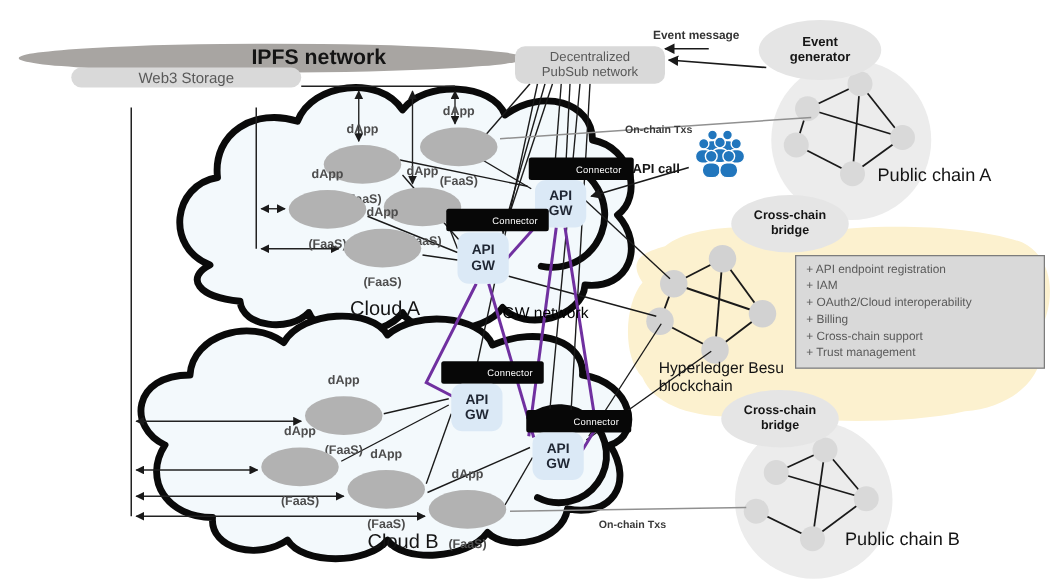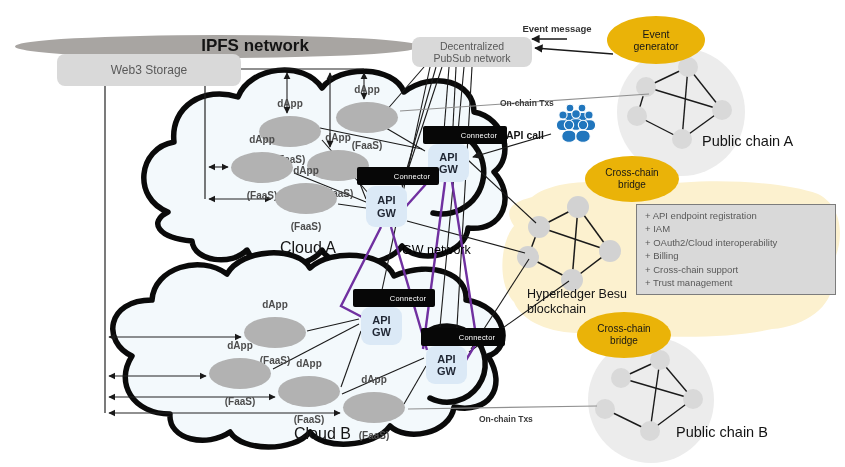--- a/index.html
+++ b/index.html
@@ -6,21 +6,21 @@
   #stage{position:relative;width:845px;height:467px;background:#ffffff;overflow:hidden;
          font-family:"Liberation Sans",sans-serif;}
   svg{position:absolute;left:0;top:0;}
   .abs{position:absolute;}
   .lbl{position:absolute;color:#141414;}
   .ctr{display:flex;align-items:center;justify-content:center;text-align:center;}
   .col{display:flex;flex-direction:column;align-items:center;justify-content:center;text-align:center;}
   .box{position:absolute;background:#d9d9d9;border-radius:8px;color:#595959;}
   .ellipse{position:absolute;border-radius:50%;}
   .dapp{background:#b2b2b2;color:#4d4d4d;font-weight:bold;font-size:10px;line-height:11.5px;gap:44px;}
-  .gnode{background:#eab308;color:#161616;font-weight:400;font-size:10.5px;line-height:12.5px;}
+  .gnode{background:#e5e5e5;color:#161616;font-weight:700;font-size:10.5px;line-height:12.5px;}
   .connector{position:absolute;background:#070707;color:#ffffff;font-size:7.5px;letter-spacing:.2px;border-radius:2px;padding-left:28px;}
   .apigw{position:absolute;background:#dbe9f6;border-radius:9px;color:#1f2633;font-weight:600;
          font-size:11px;line-height:12.5px;}
   .feat{position:absolute;background:#d9d9d9;border:1px solid #7c7c7c;color:#595959;
         font-size:9.5px;line-height:13.4px;padding:4px 8px;}
   .sb{font-weight:bold;font-size:8.5px;color:#3a3a3a;}
   .big{font-size:14.5px;}
   .cloudlbl{font-size:16px;}
 </style>
 </head>
@@ -181,21 +181,21 @@
       <circle cx="569" cy="125" r="4.7"></circle>
         <rect x="561.8" y="130.2" width="14.4" height="12" rx="5.8"></rect>
       <circle cx="583" cy="125" r="4.7"></circle>
         <rect x="575.8" y="130.2" width="14.4" height="12" rx="5.8"></rect>
     </g>
   </svg>
 
   <div class="ellipse abs" style="left:15px;top:35px;width:405px;height:23px;background:#a8a5a2;"></div>
   <div class="lbl" style="left:155px;top:36px;width:200px;text-align:center;font-weight:bold;font-size:17px;">IPFS network</div>
 
-  <div class="box ctr" style="left:57px;top:54px;width:184px;height:32px;font-size:12px;">
+  <div class="box ctr" style="left:57px;top:54px;width:184px;height:16px;font-size:12px;">
     <span>Web3 Storage</span>
   </div>
 
   <div class="box col" style="left:412px;top:37px;width:120px;height:30px;font-size:10.5px;line-height:12.5px;">
     <span>Decentralized</span>
     <span>PubSub network</span>
   </div>
 
   <div class="lbl" style="left:520px;top:23px;width:74px;font-weight:bold;font-size:9.5px;color:#333;text-align:center;">Event message</div>
 

